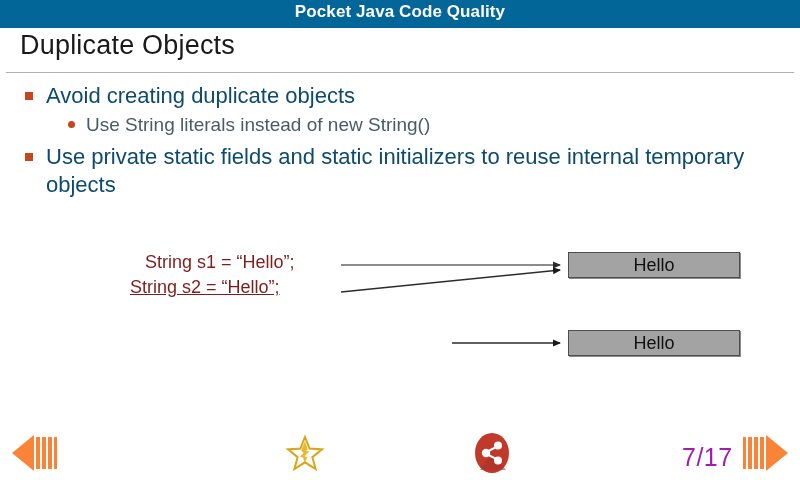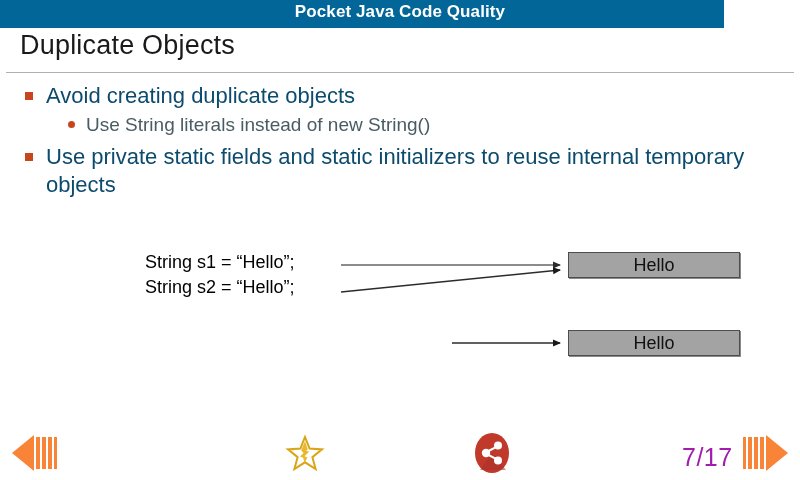--- a/index.html
+++ b/index.html
@@ -16,21 +16,21 @@
     position: relative;
     width: 800px;
     height: 480px;
     background: #ffffff;
   }
 
   
   .appbar {
     position: absolute;
     top: 0; left: 0;
-    width: 724px;
+    width: 800px;
     height: 28px;
     background: #026699;
     z-index: 5;
   }
   .appbar-title {
     position: absolute;
     top: 2px; left: 0;
     width: 800px;
     text-align: center;
     color: #ffffff;
@@ -98,25 +98,25 @@
     top: 9px;
     width: 7px;
     height: 7px;
     border-radius: 50%;
     background: #c8461e;
   }
   .code-line {
     position: absolute;
     font-family: "Liberation Sans", sans-serif;
     font-size: 18px;
-    color: #000000;
+    color: #7f1d1d;
     white-space: nowrap;
   }
   #code-s1 { left: 145px; top: 252px; }
-  #code-s2 { left: 145px; top: 277px; }
+  #code-s2 { left: 130px; top: 277px; text-decoration: underline; }
   #code-s3 { left: 145px; top: 330px; }
 
   .obj-box {
     position: absolute;
     background: #a3a3a3;
     border: 1px solid #4d4d4d;
     box-shadow: 1px 1px 0 #8a8a8a;
     text-align: center;
     font-size: 18px;
     color: #111111;

